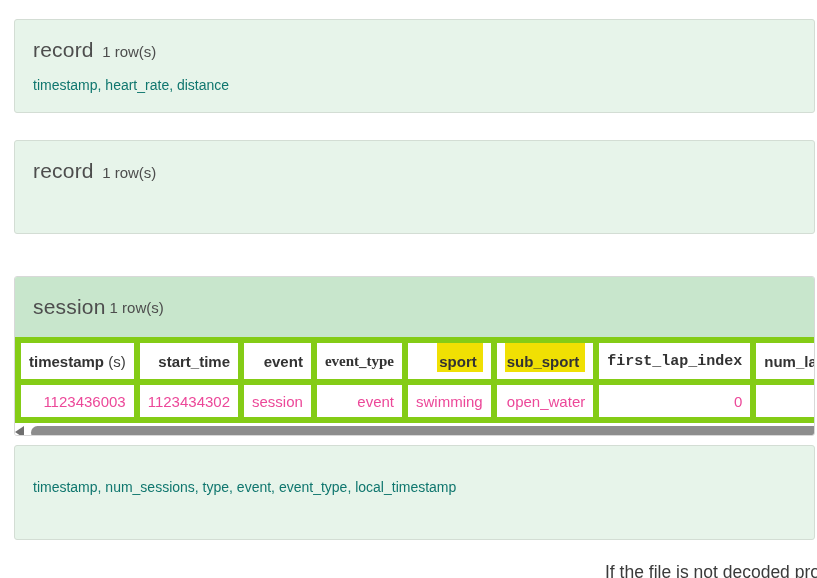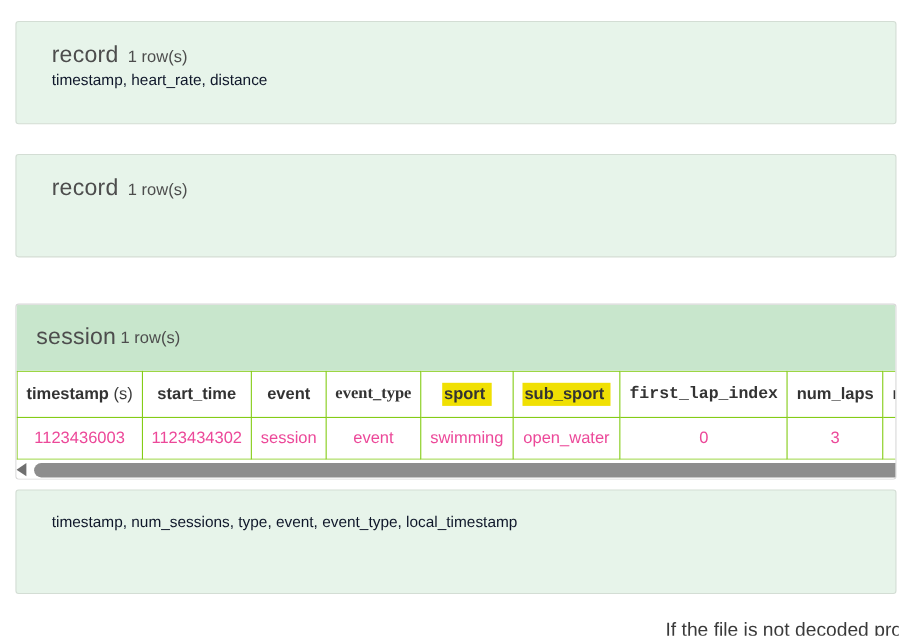--- a/index.html
+++ b/index.html
@@ -3,37 +3,37 @@
 <meta charset="utf-8">
 <style>
   * { margin:0; padding:0; box-sizing:border-box; }
   html,body { width:817px; height:578px; overflow:hidden; background:#ffffff;
     font-family:"Liberation Sans", sans-serif; }
   .page { position:relative; width:817px; height:578px; overflow:hidden; }
 
   .card { position:absolute; left:14px; width:801px;
     background:var(--card-bg,#e7f4ea);
     border:1px solid #d3ddd4; border-radius:3px; }
-  .summary-card { padding:18px 32px; }
+  .summary-card { padding:18px 18px; }
   .card-title { font-size:21px; color:#4d4d4d; letter-spacing:0.2px; }
   .card-count { font-size:15px; color:#4d4d4d; margin-left:4px; }
-  .card-fields { margin-top:2px; font-size:14px; color:#0f172a; }
+  .card-fields { margin-top:15px; font-size:14px; color:#0f766e; }
 
   .session-card { background:#ffffff; border:1px solid #d8d8d8; overflow:hidden; }
   .session-header { height:60px; background:var(--session-header-bg,#c8e6cc);
     display:flex; align-items:center; padding-left:18px; }
 
   .table-wrap { width:799px; overflow:hidden; }
   table { border-collapse:collapse; table-layout:fixed; }
-  th, td { border:1px solid #84cc16; padding:0 8px; text-align:center;
+  th, td { border:6px solid #84cc16; padding:0 8px; text-align:right;
     white-space:nowrap; overflow:hidden; font-size:15px; }
   th { height:42px; font-weight:bold; color:#333333; }
   td { height:38px; font-weight:normal; color:#ec4899; }
   th .unit { font-weight:normal; color:#3c3c3c; }
-  th .hl { background:var(--highlight,#f0e003); padding:2px 6px 2px 2px; }
+  th .hl { background:var(--highlight,#f0e003); padding:15px 6px 2px 2px; }
 
   .scrollbar { position:relative; height:19px; width:799px; background:#ffffff; }
   .scroll-left-btn { position:absolute; left:0px; top:3px; width:0; height:0;
     border-top:6.5px solid transparent; border-bottom:6.5px solid transparent;
     border-right:9px solid #6f6f6f; cursor:pointer; }
   .scroll-thumb { position:absolute; left:16px; top:3px; height:13px; width:900px;
     background:var(--scrollbar-thumb,#8d8d8d); border-radius:7px; cursor:grab; }
 
   .footer-text { position:absolute; left:605px; top:562px; font-size:17.5px;
     color:#3a3a3a; white-space:nowrap; }

